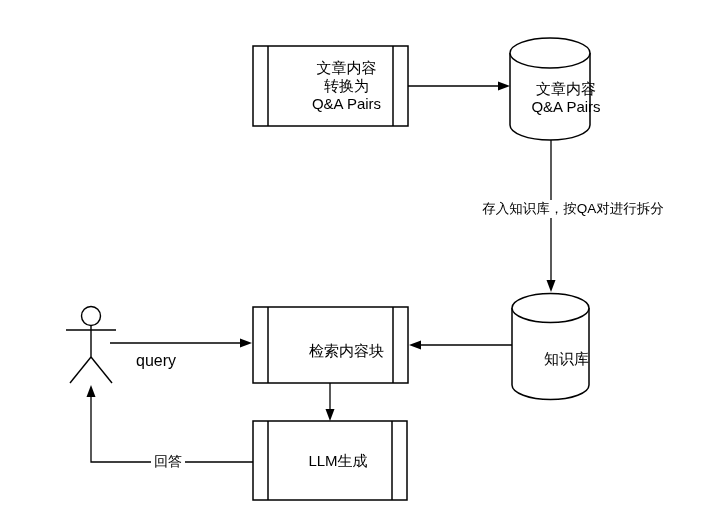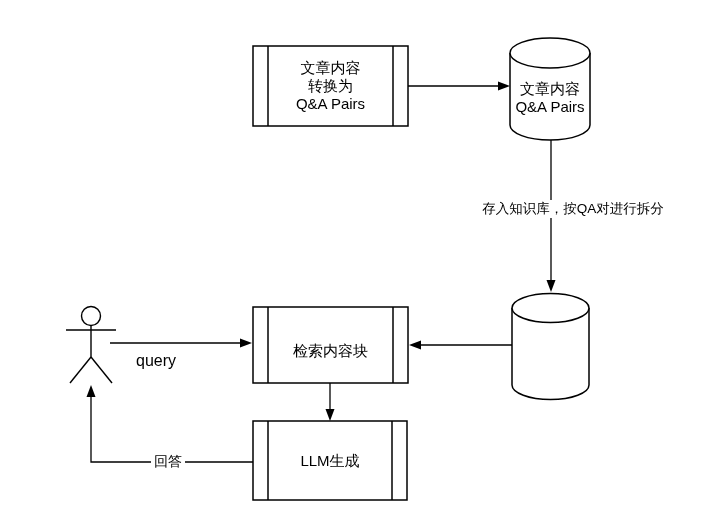--- a/index.html
+++ b/index.html
@@ -24,20 +24,21 @@
     position: absolute;
     display: flex;
     flex-direction: column;
     align-items: center;
     justify-content: center;
     text-align: center;
     color: #000000;
     font-size: 15px;
     line-height: 18px;
     pointer-events: none;
+    padding-left: 16px;
   }
   .edge-label {
     position: absolute;
     transform: translate(-50%, -50%);
     background: #ffffff;
     color: #000000;
     padding: 0 3px;
     white-space: nowrap;
     pointer-events: none;
   }
@@ -125,22 +126,23 @@
     <div>Q&amp;A Pairs</div>
   </div>
 
   <div class="node-label" style="left:510px; top:72px; width:80px; height:52px;">
     <div>文章内容</div>
     <div>Q&amp;A Pairs</div>
   </div>
 
   <div class="edge-label lbl-store" style="left:549px; top:209px;margin-left:24px;">存入知识库，按QA对进行拆分</div>
 
+  <div class="node-label" style="left:512px; top:342px; width:77px; height:34px;">知识库</div>
 
   <div class="node-label" style="left:253px; top:307px; width:155px; height:88px;">检索内容块</div>
 
   <div class="edge-label lbl-query" style="left:156px; top:345px;">query</div>
 
-  <div class="node-label" style="left:253px; top:421px; width:154px; height:79px;">LLM生成</div>
+  <div class="node-label" style="left:245px; top:421px; width:154px; height:79px;">LLM生成</div>
 
   <div class="edge-label lbl-answer" style="left:168px; top:462px;">回答</div>
 
 </div>
 
 </body></html>

